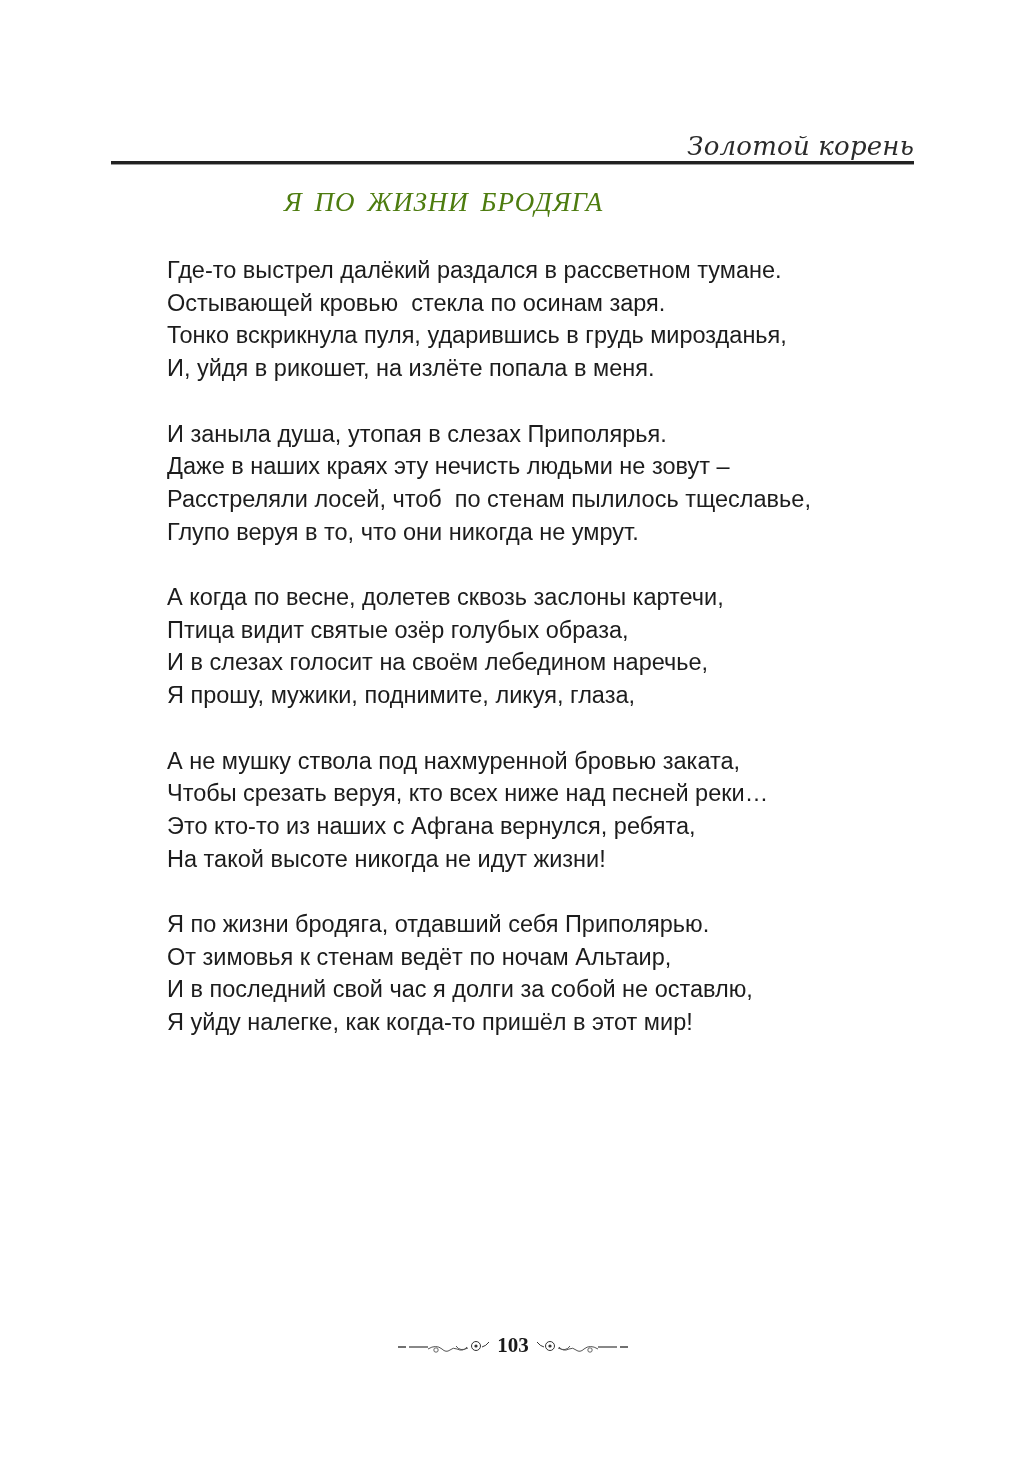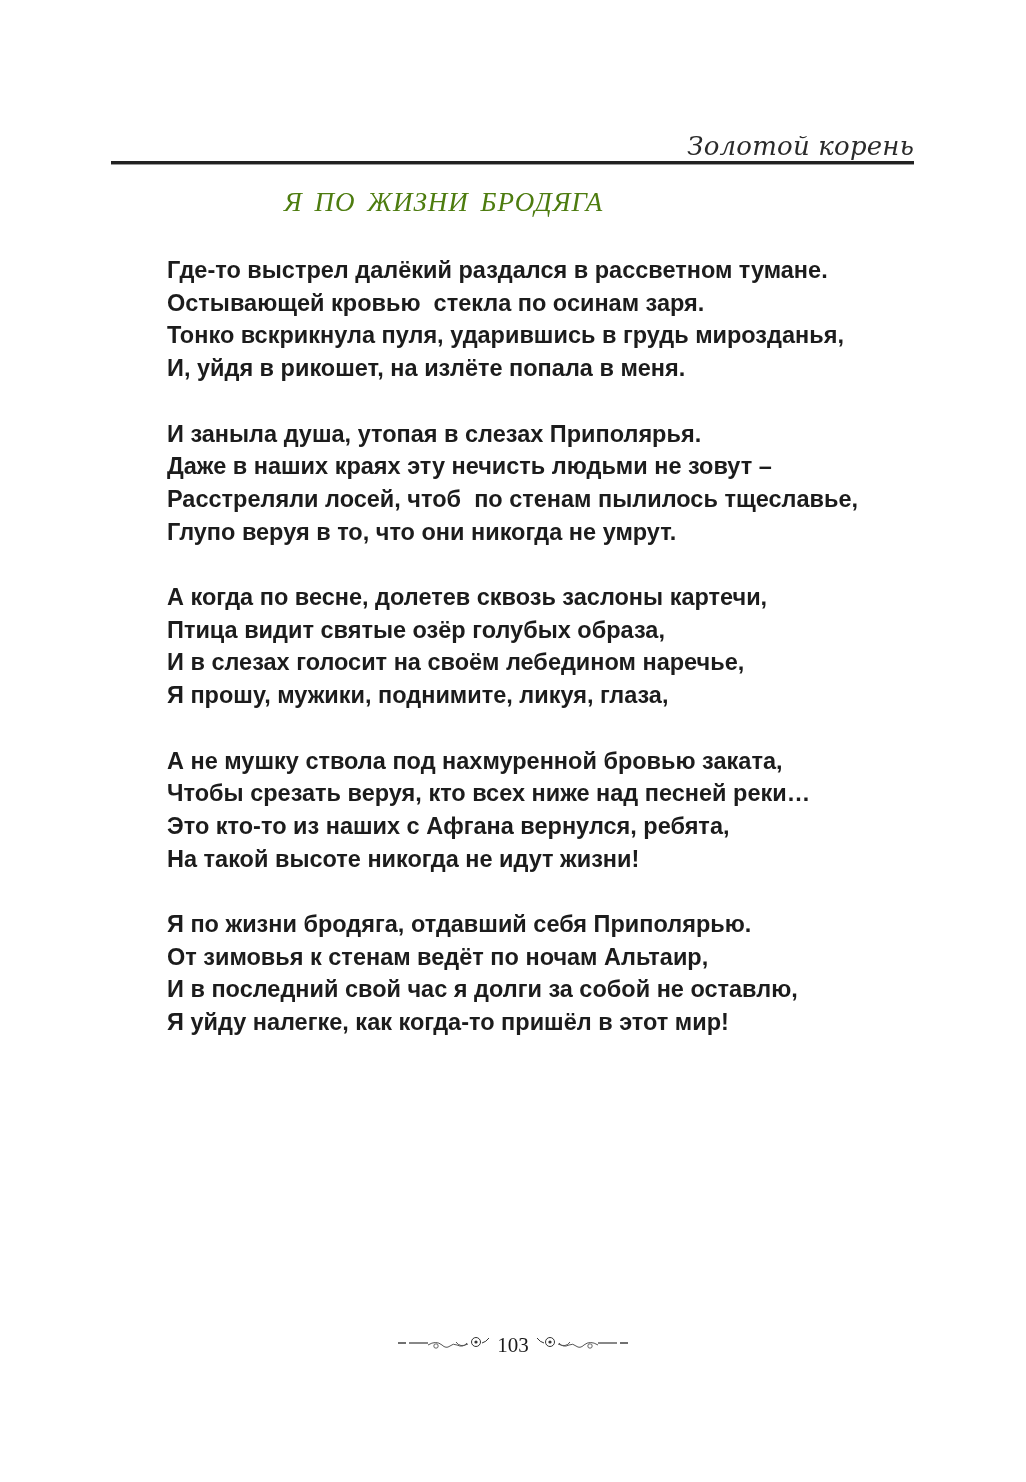--- a/index.html
+++ b/index.html
@@ -54,30 +54,30 @@
       font-size: 23.5px;
       line-height: 32.7px;
       color: #1c1c1c;
     }
     .stanza {
       margin: 0 0 32.7px 0;
     }
     .line {
       display: block;
       white-space: pre;
-      font-weight: bold;
     }
     .folio {
       position: absolute;
       top: 1333px;
       left: 0;
       width: 1026px;
       display: flex;
       justify-content: center;
-      align-items: flex-start;
+      align-items: flex-end;
+      font-weight: bold;
     }
     .folio-num {
       font-family: "Liberation Serif", "DejaVu Serif", serif;
       font-size: 21px;
       color: #1a1a1a;
       margin: 0 4px;
       line-height: 24px;
     }
     .orn {
       display: inline-block;

